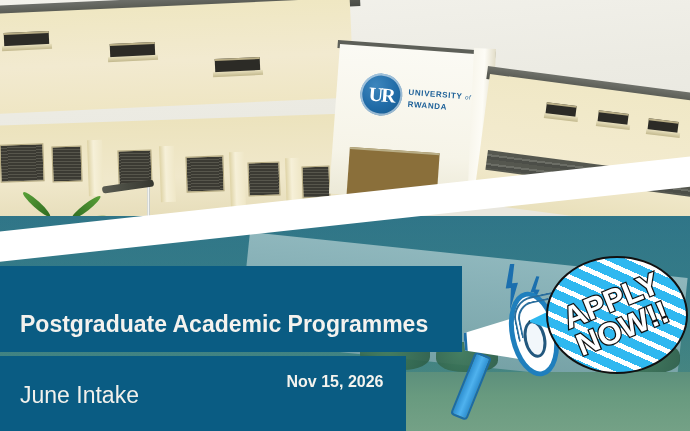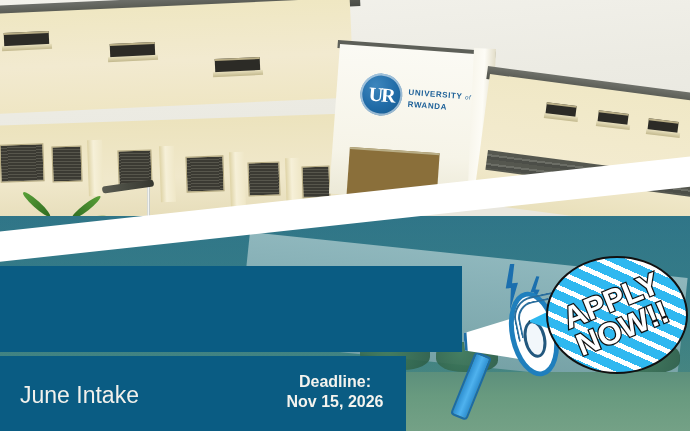--- a/index.html
+++ b/index.html
@@ -503,23 +503,23 @@
         <span>UNIVERSITY</span>
         <span class="of">of</span>
       </div>
       <div>RWANDA</div>
     </div>
   </div>
 
   <div class="banner-main"></div>
   <div class="banner-sub"></div>
 
+  <div class="subhead">Postgraduate Academic Programmes</div>
   <div class="intake">June Intake</div>
   <div class="deadline">
-    <div>Deadline:</div>
     <div>Nov 15, 2026</div>
   </div>
 
   <div class="megaphone">
     <div class="bolt" style="left:40px; top:-18px; width:20px; height:46px; transform:rotate(-6deg);"></div>
     <div class="bolt" style="left:66px; top:-6px; width:14px; height:32px; transform:rotate(4deg);"></div>
     <div class="bolt" style="left:84px; top:6px; width:11px; height:24px; transform:rotate(10deg);"></div>
     <div class="mg-handle"></div>
     <div class="mg-cone"></div>
     <div class="mg-bell"></div>

